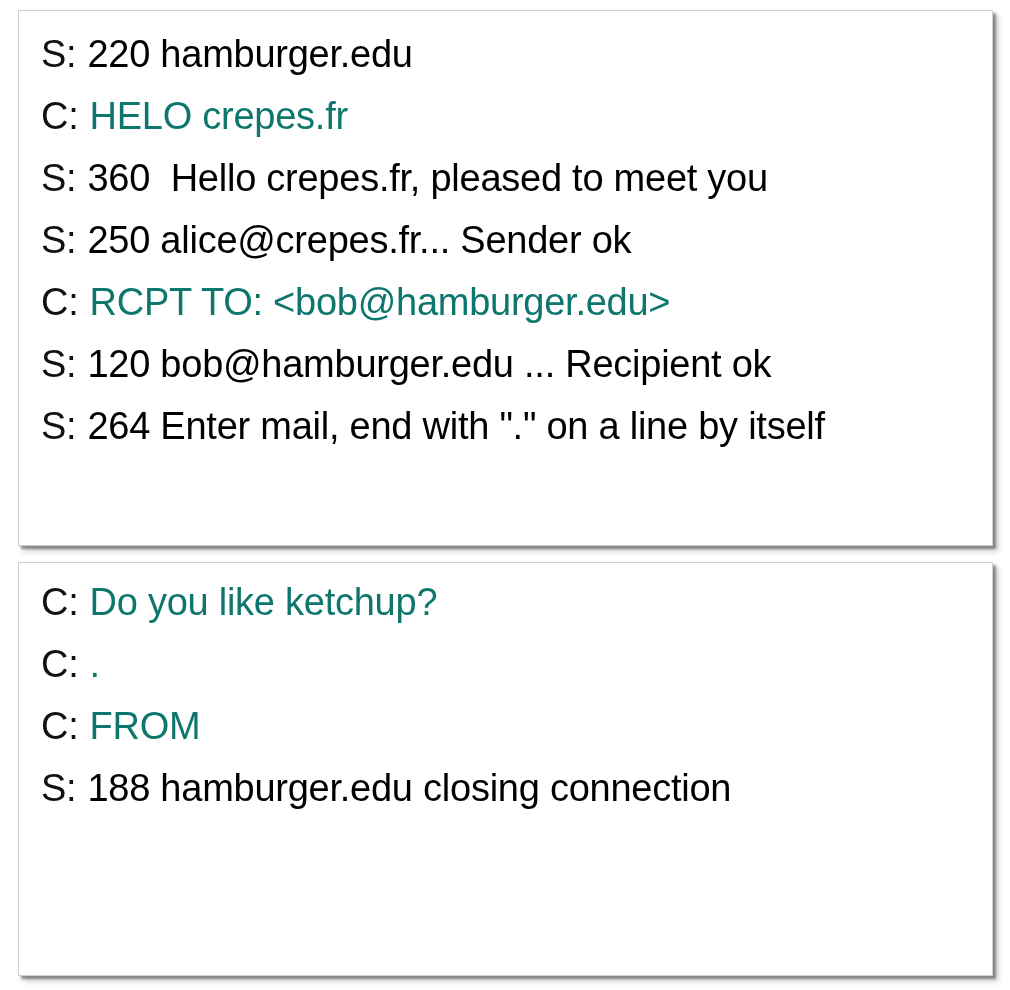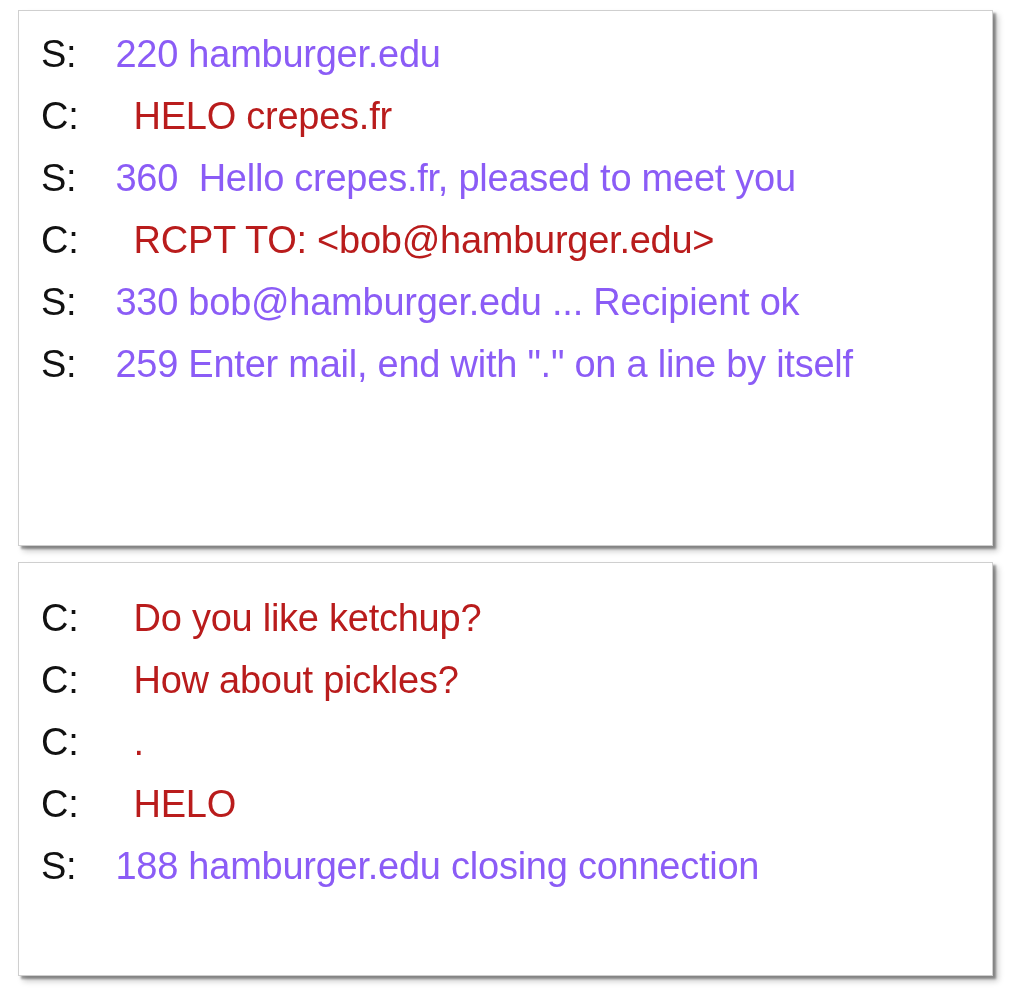--- a/index.html
+++ b/index.html
@@ -24,47 +24,47 @@
     box-shadow: 3px 3px 2px rgba(0,0,0,0.35), 5px 5px 6px rgba(0,0,0,0.22);
   }
   #panel-1 {
     top: 10px;
     height: 536px;
     padding: 12px 10px 0 22px;
   }
   #panel-2 {
     top: 562px;
     height: 414px;
-    padding: 24px 10px 0 22px;
+    padding: 8px 10px 0 22px;
   }
   .line {
     font-size: 38px;
     line-height: 62px;
     letter-spacing: -0.25px;
     white-space: pre;
     color: #111111;
   }
   .prefix {
     color: #111111;
     margin-right: 11px;
   }
-  .msg.server { color: #8b5cf6; margin-left: 28px; }
-  .msg.client { color: #b91c1c; margin-left: 44px; }
+  .msg.server { color: #000000; }
+  .msg.client { color: #0f766e; }
 </style>
 </head>
 <body>
 
 <div id="panel-1" class="panel">
   <div class="line"><span class="prefix">S:</span><span class="msg server">220 hamburger.edu</span></div>
   <div class="line"><span class="prefix">C:</span><span class="msg client">HELO crepes.fr</span></div>
   <div class="line"><span class="prefix">S:</span><span class="msg server">360  Hello crepes.fr, pleased to meet you</span></div>
+  <div class="line"><span class="prefix">S:</span><span class="msg server">250 alice@crepes.fr... Sender ok</span></div>
   <div class="line"><span class="prefix">C:</span><span class="msg client">RCPT TO: &lt;bob@hamburger.edu&gt;</span></div>
-  <div class="line"><span class="prefix">S:</span><span class="msg server">330 bob@hamburger.edu ... Recipient ok</span></div>
-  <div class="line"><span class="prefix">S:</span><span class="msg server">259 Enter mail, end with "." on a line by itself</span></div>
+  <div class="line"><span class="prefix">S:</span><span class="msg server">120 bob@hamburger.edu ... Recipient ok</span></div>
+  <div class="line"><span class="prefix">S:</span><span class="msg server">264 Enter mail, end with "." on a line by itself</span></div>
 </div>
 
 <div id="panel-2" class="panel">
   <div class="line"><span class="prefix">C:</span><span class="msg client">Do you like ketchup?</span></div>
-  <div class="line"><span class="prefix">C:</span><span class="msg client">How about pickles?</span></div>
   <div class="line"><span class="prefix">C:</span><span class="msg client">.</span></div>
-  <div class="line"><span class="prefix">C:</span><span class="msg client">HELO</span></div>
+  <div class="line"><span class="prefix">C:</span><span class="msg client">FROM</span></div>
   <div class="line"><span class="prefix">S:</span><span class="msg server">188 hamburger.edu closing connection</span></div>
 </div>
 
 </body></html>

